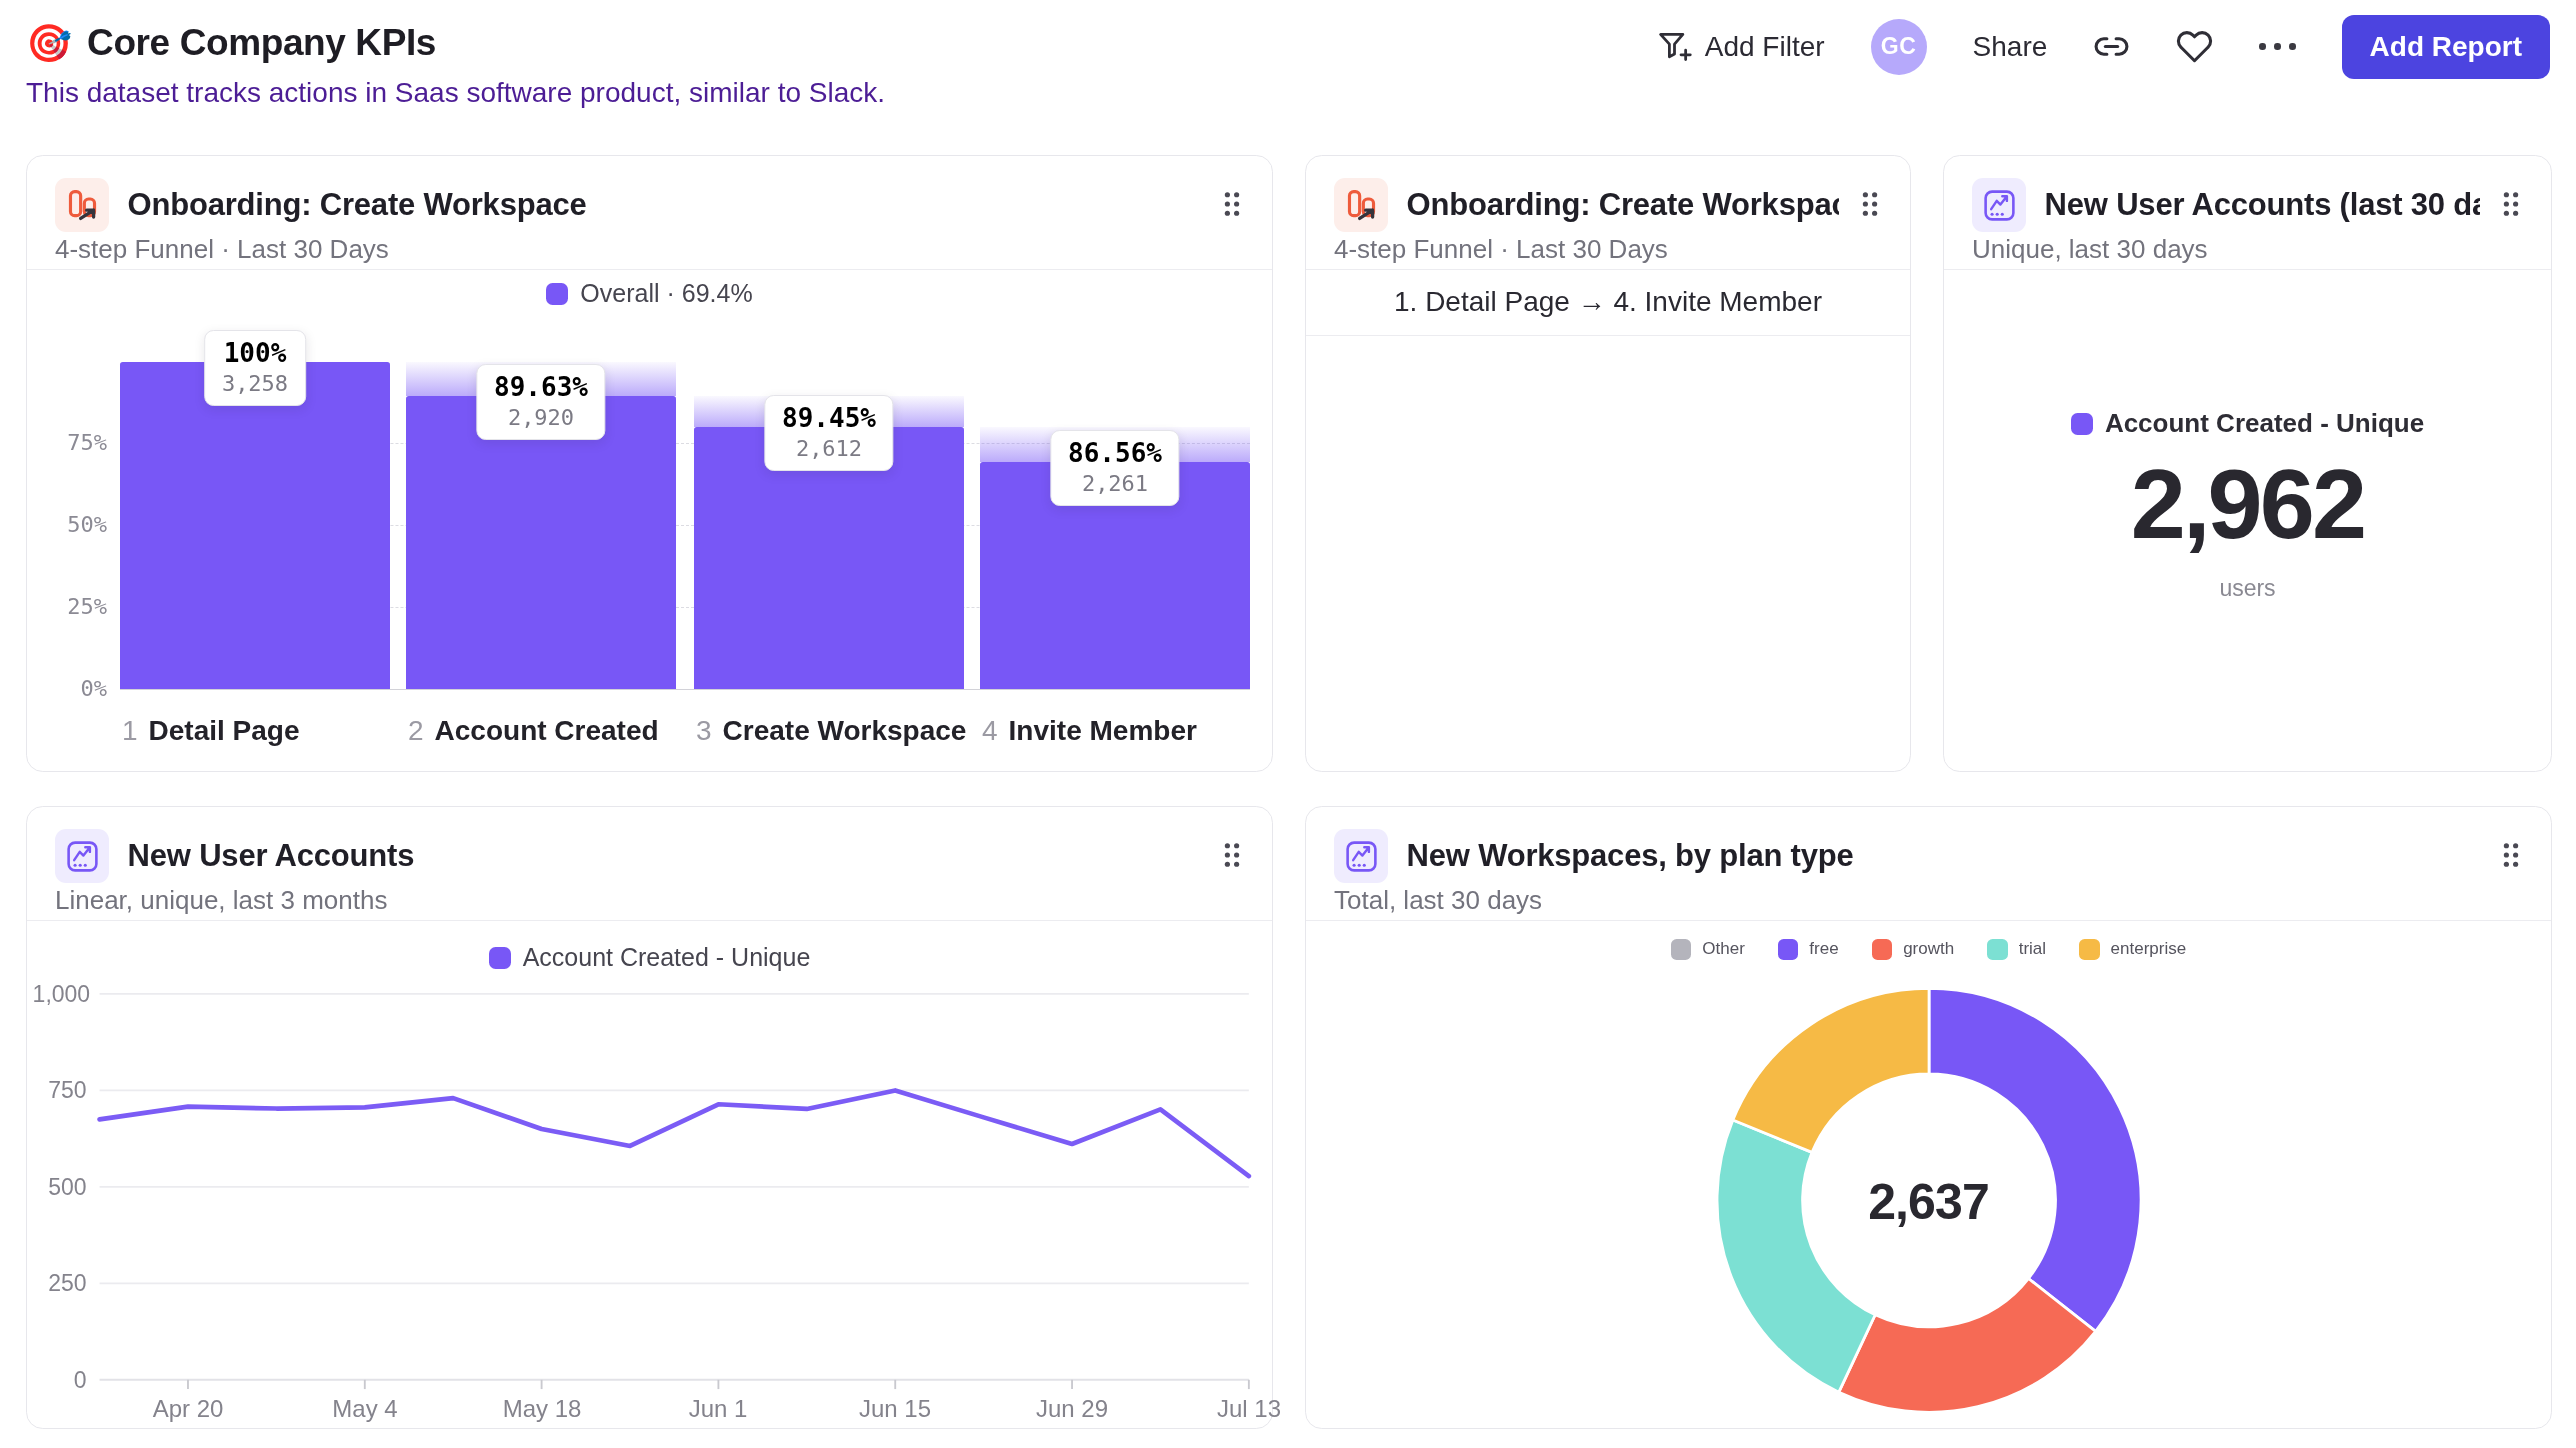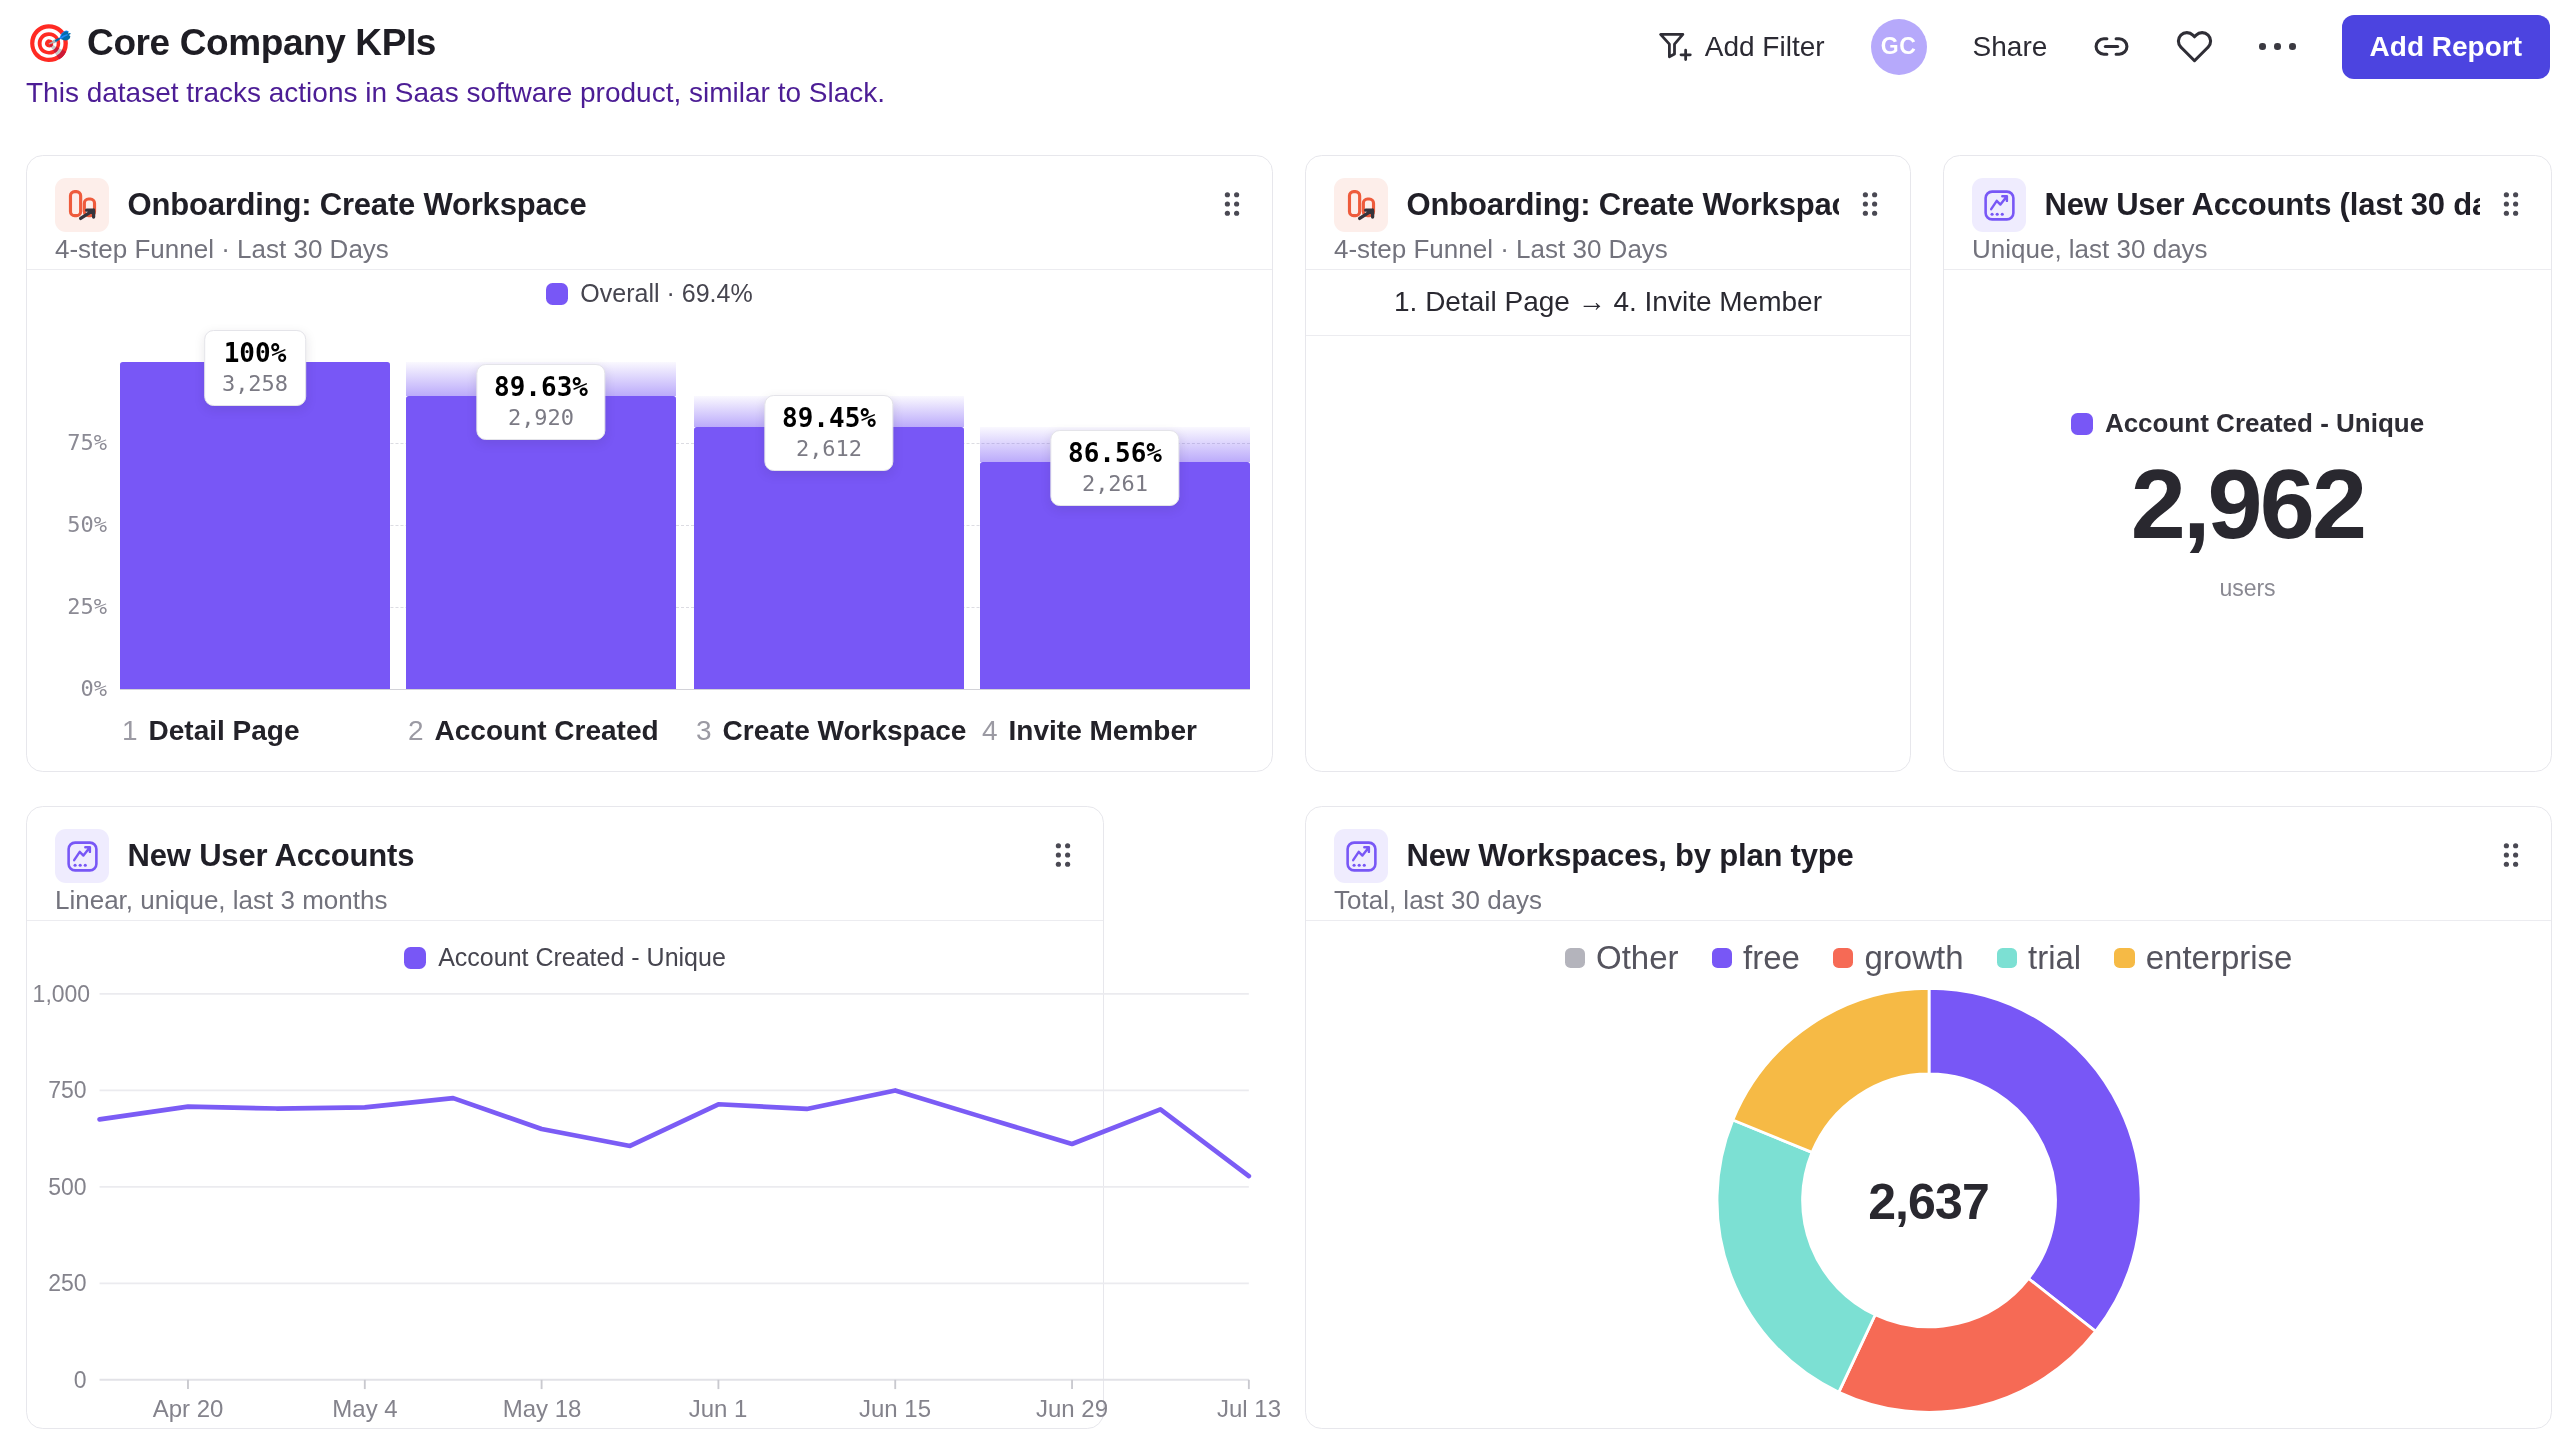--- a/index.html
+++ b/index.html
@@ -20,21 +20,21 @@
   .avatar { width:56px; height:56px; border-radius:50%; background:#b6a9fb; color:#fff; font-weight:700; font-size:23px; display:flex; align-items:center; justify-content:center; letter-spacing:0.5px; cursor:pointer; }
   .icon-btn { display:flex; align-items:center; justify-content:center; cursor:pointer; }
   .dots3 { display:flex; gap:8.4px; }
   .dots3 i { width:6.5px; height:6.5px; border-radius:50%; background:#3a3941; }
   .btn-primary { background:#4c44e0; color:#fff; font-size:28px; font-weight:600; padding:16px 28px; border-radius:12px; border:none; font-family:inherit; cursor:pointer; }
   
   .card { position:absolute; background:#fff; border:1.9px solid #e7e7ec; border-radius:16.7px; }
   #card-funnel { left:26px;  top:155px; width:1247px; height:617px; }
   #card-ttc    { left:1305px; top:155px; width:606px;  height:617px; }
   #card-nua30  { left:1943px; top:155px; width:609px;  height:617px; }
-  #card-line   { left:26px;  top:806px; width:1078px; height:623px; }
+  #card-line   { left:26px;  top:806px; width:1247px; height:623px; }
   #card-donut  { left:1305px; top:806px; width:1247px; height:623px; }
   .card-head { position:absolute; top:22px; left:28px; right:28px; height:54px; display:flex; align-items:center; gap:18.6px; }
   .card-icon { width:54px; height:54px; border-radius:11px; display:flex; align-items:center; justify-content:center; flex:none; }
   .card-icon.coral  { background:#fdeeea; }
   .card-icon.purple { background:#efecfe; }
   .card-title { font-size:31px; font-weight:700; color:#201f27; letter-spacing:-0.2px; white-space:nowrap; overflow:hidden; }
   .drag { margin-left:auto; cursor:grab; flex:none; }
   .card-sub { position:absolute; top:78px; left:28px; font-size:26px; color:#73737d; }
   .card-divider { position:absolute; left:0; right:0; top:113px; border:none; border-top:1.9px solid #ececf0; margin:0; }
   
@@ -57,21 +57,21 @@
   .range-row { position:absolute; top:113px; left:0; right:0; height:67px; display:flex; align-items:center; justify-content:center; font-size:28px; color:#2a2931; border-bottom:1.9px solid #ececf0; }
   .metric-body { position:absolute; left:0; right:0; display:flex; flex-direction:column; align-items:center; }
   .metric-legend { display:flex; gap:12px; align-items:center; font-size:26px; font-weight:600; color:#2e2d35; }
   .metric-value { font-weight:700; color:#29282f; letter-spacing:-2.8px; line-height:1; }
   .metric-label { color:#73737d; }
   
   .l-ylab { position:absolute; width:54px; text-align:right; font-size:23px; color:#84838c; }
   .l-xlab { position:absolute; font-size:24px; color:#84838c; transform:translateX(-50%); white-space:nowrap; }
   
   .donut-legend { position:absolute; top:132px; left:0; right:0; display:flex; justify-content:center; align-items:center; gap:33px; }
-  .dl-item { display:flex; align-items:center; gap:11px; font-size:33px; color:#55545e; cursor:pointer; }
+  .dl-item { display:flex; align-items:center; gap:11px; font-size:17px; color:#55545e; cursor:pointer; }
   .dl-sw { width:20.5px; height:20.5px; border-radius:5.6px; flex:none; }
   .donut-center { position:absolute; left:0; right:0; top:366px; text-align:center; font-size:50px; font-weight:700; color:#29282f; letter-spacing:-0.9px; }
   svg.abs { position:absolute; left:0; top:0; }
 </style>
 </head>
 <body>
 
 <div class="page-header">
   <div class="title-row">
     <span class="emoji">🎯</span>

